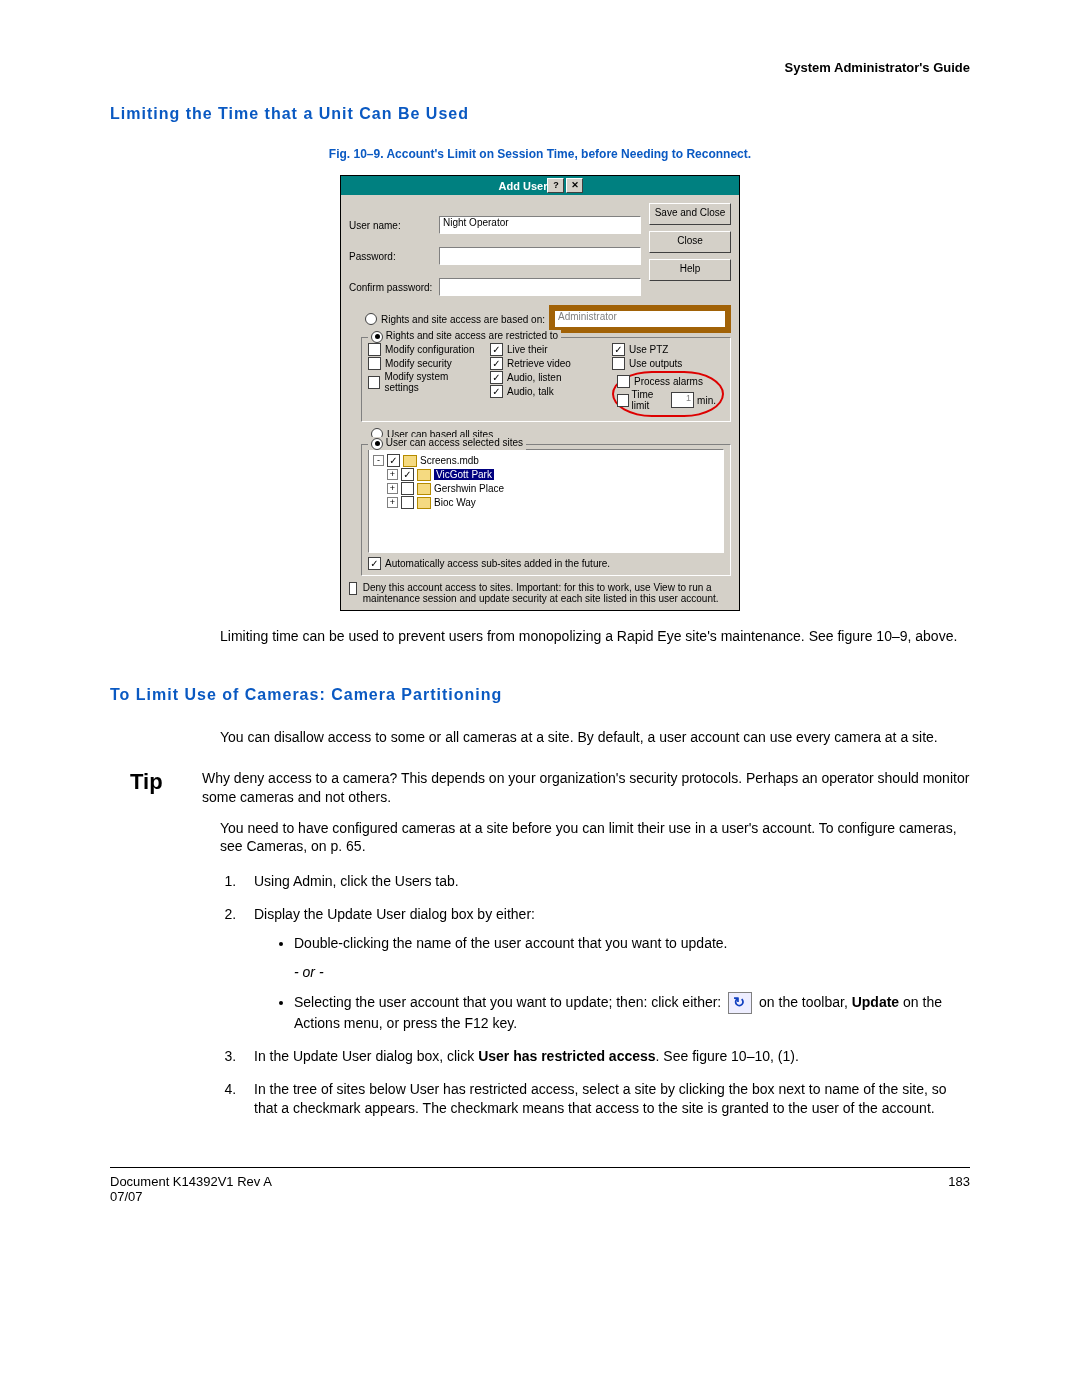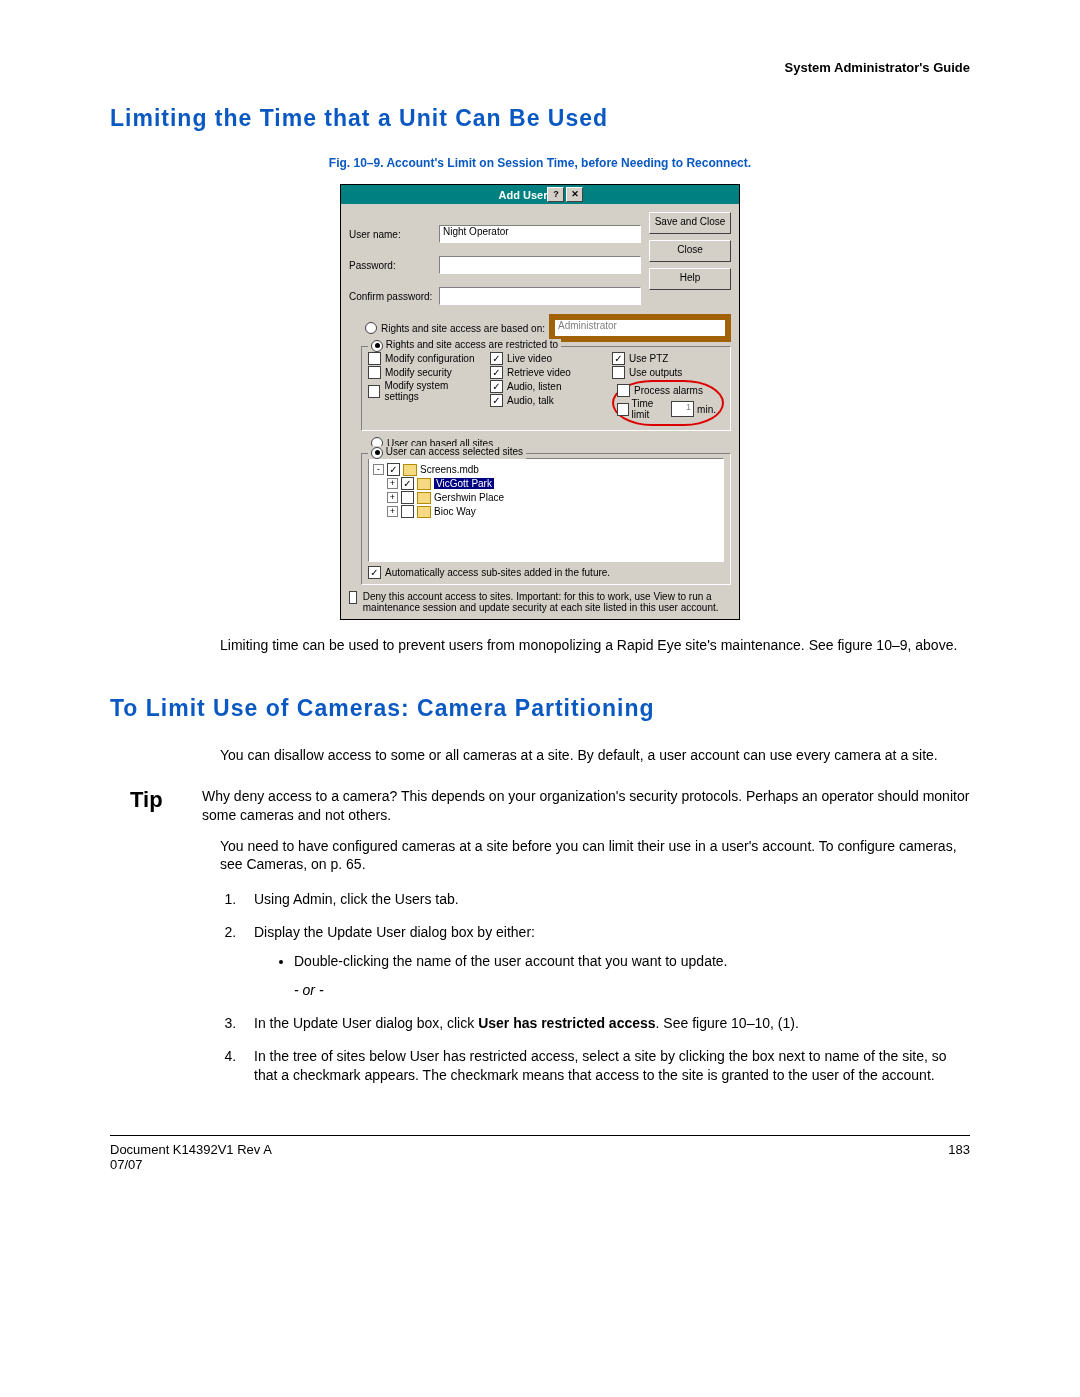--- a/index.html
+++ b/index.html
@@ -13,21 +13,21 @@
     box-sizing: border-box;
   }
   .header-right {
     text-align: right;
     font-weight: bold;
     font-size: 13px;
     margin-bottom: 30px;
   }
   h2.section {
     color: #0a59c2;
-    font-size: 23px;
+    font-size: 16px;
     letter-spacing: 1px;
     font-weight: bold;
     margin: 18px 0 24px 0;
   }
   .fig-caption {
     text-align: center;
     color: #0a59c2;
     font-weight: bold;
     font-size: 12px;
     margin-bottom: 14px;
@@ -228,21 +228,21 @@
                 <span>Modify security</span>
               </div>
             <div class="chk-row">
                 <span class="chk"></span>
                 <span>Modify system settings</span>
               </div>
           </div>
           <div class="col">
             <div class="chk-row">
                 <span class="chk on"></span>
-                <span>Live video</span>
+                <span>Live their</span>
               </div>
             <div class="chk-row">
                 <span class="chk on"></span>
                 <span>Retrieve video</span>
               </div>
             <div class="chk-row">
                 <span class="chk on"></span>
                 <span>Audio, listen</span>
               </div>
             <div class="chk-row">
@@ -336,20 +336,27 @@
 <p class="body-para">You need to have configured cameras at a site before you can limit their use in a user's account. To configure cameras, see Cameras, on p. 65.</p>
 
 <ol class="steps">
   <li>Using Admin, click the Users tab.</li>
   <li>
     <span>Display the Update User dialog box by either:</span>
     <ul class="bullets">
       <li>Double-clicking the name of the user account that you want to update.</li>
     </ul>
     <div class="or">- or -</div>
+    <ul class="bullets">
+      <li>
+        <span>Selecting the user account that you want to update; then: click either:</span>
+        <span class="inline-icon"></span>
+        <span>on the toolbar, </span><b>Update</b><span> on the Actions menu, or press the F12 key.</span>
+      </li>
+    </ul>
   </li>
   <li>
     <span>In the Update User dialog box, click </span><b>User has restricted access</b><span>. See figure 10–10, (1).</span>
   </li>
   <li>In the tree of sites below User has restricted access, select a site by clicking the box next to name of the site, so that a checkmark appears. The checkmark means that access to the site is granted to the user of the account.</li>
 </ol>
 
 <div class="footer">
   <div>
     <div>Document K14392V1 Rev A</div>

